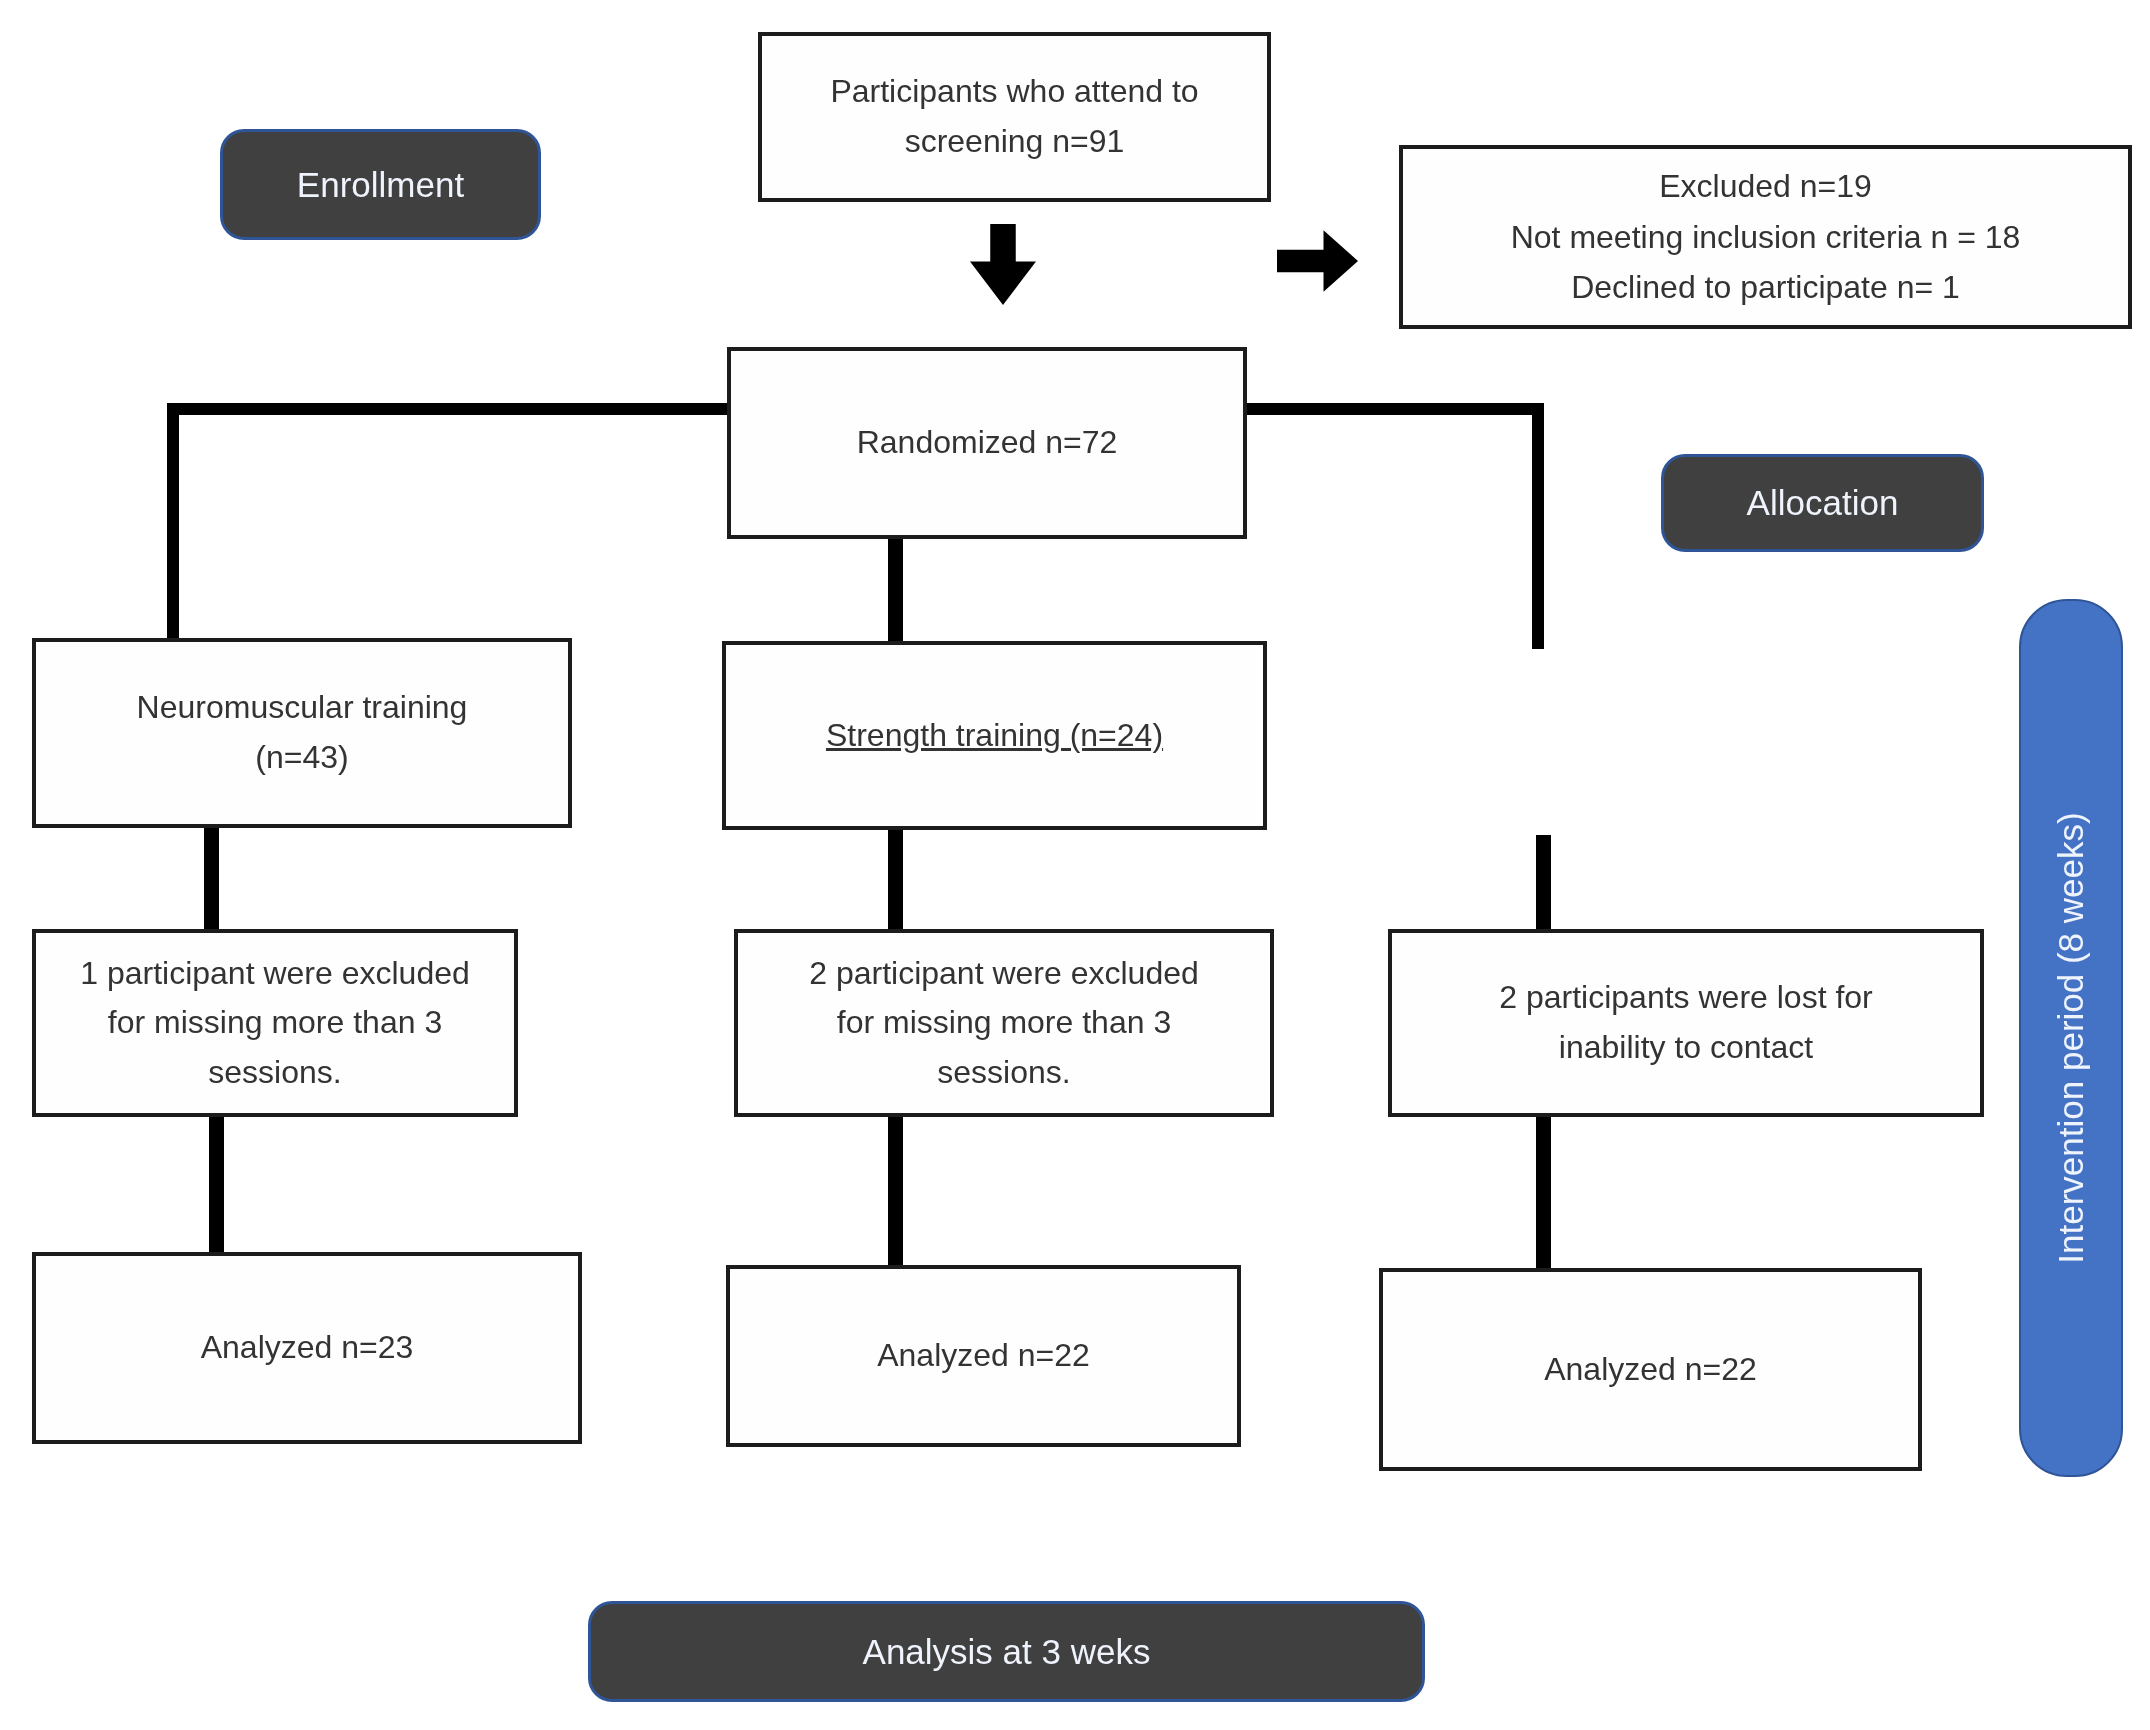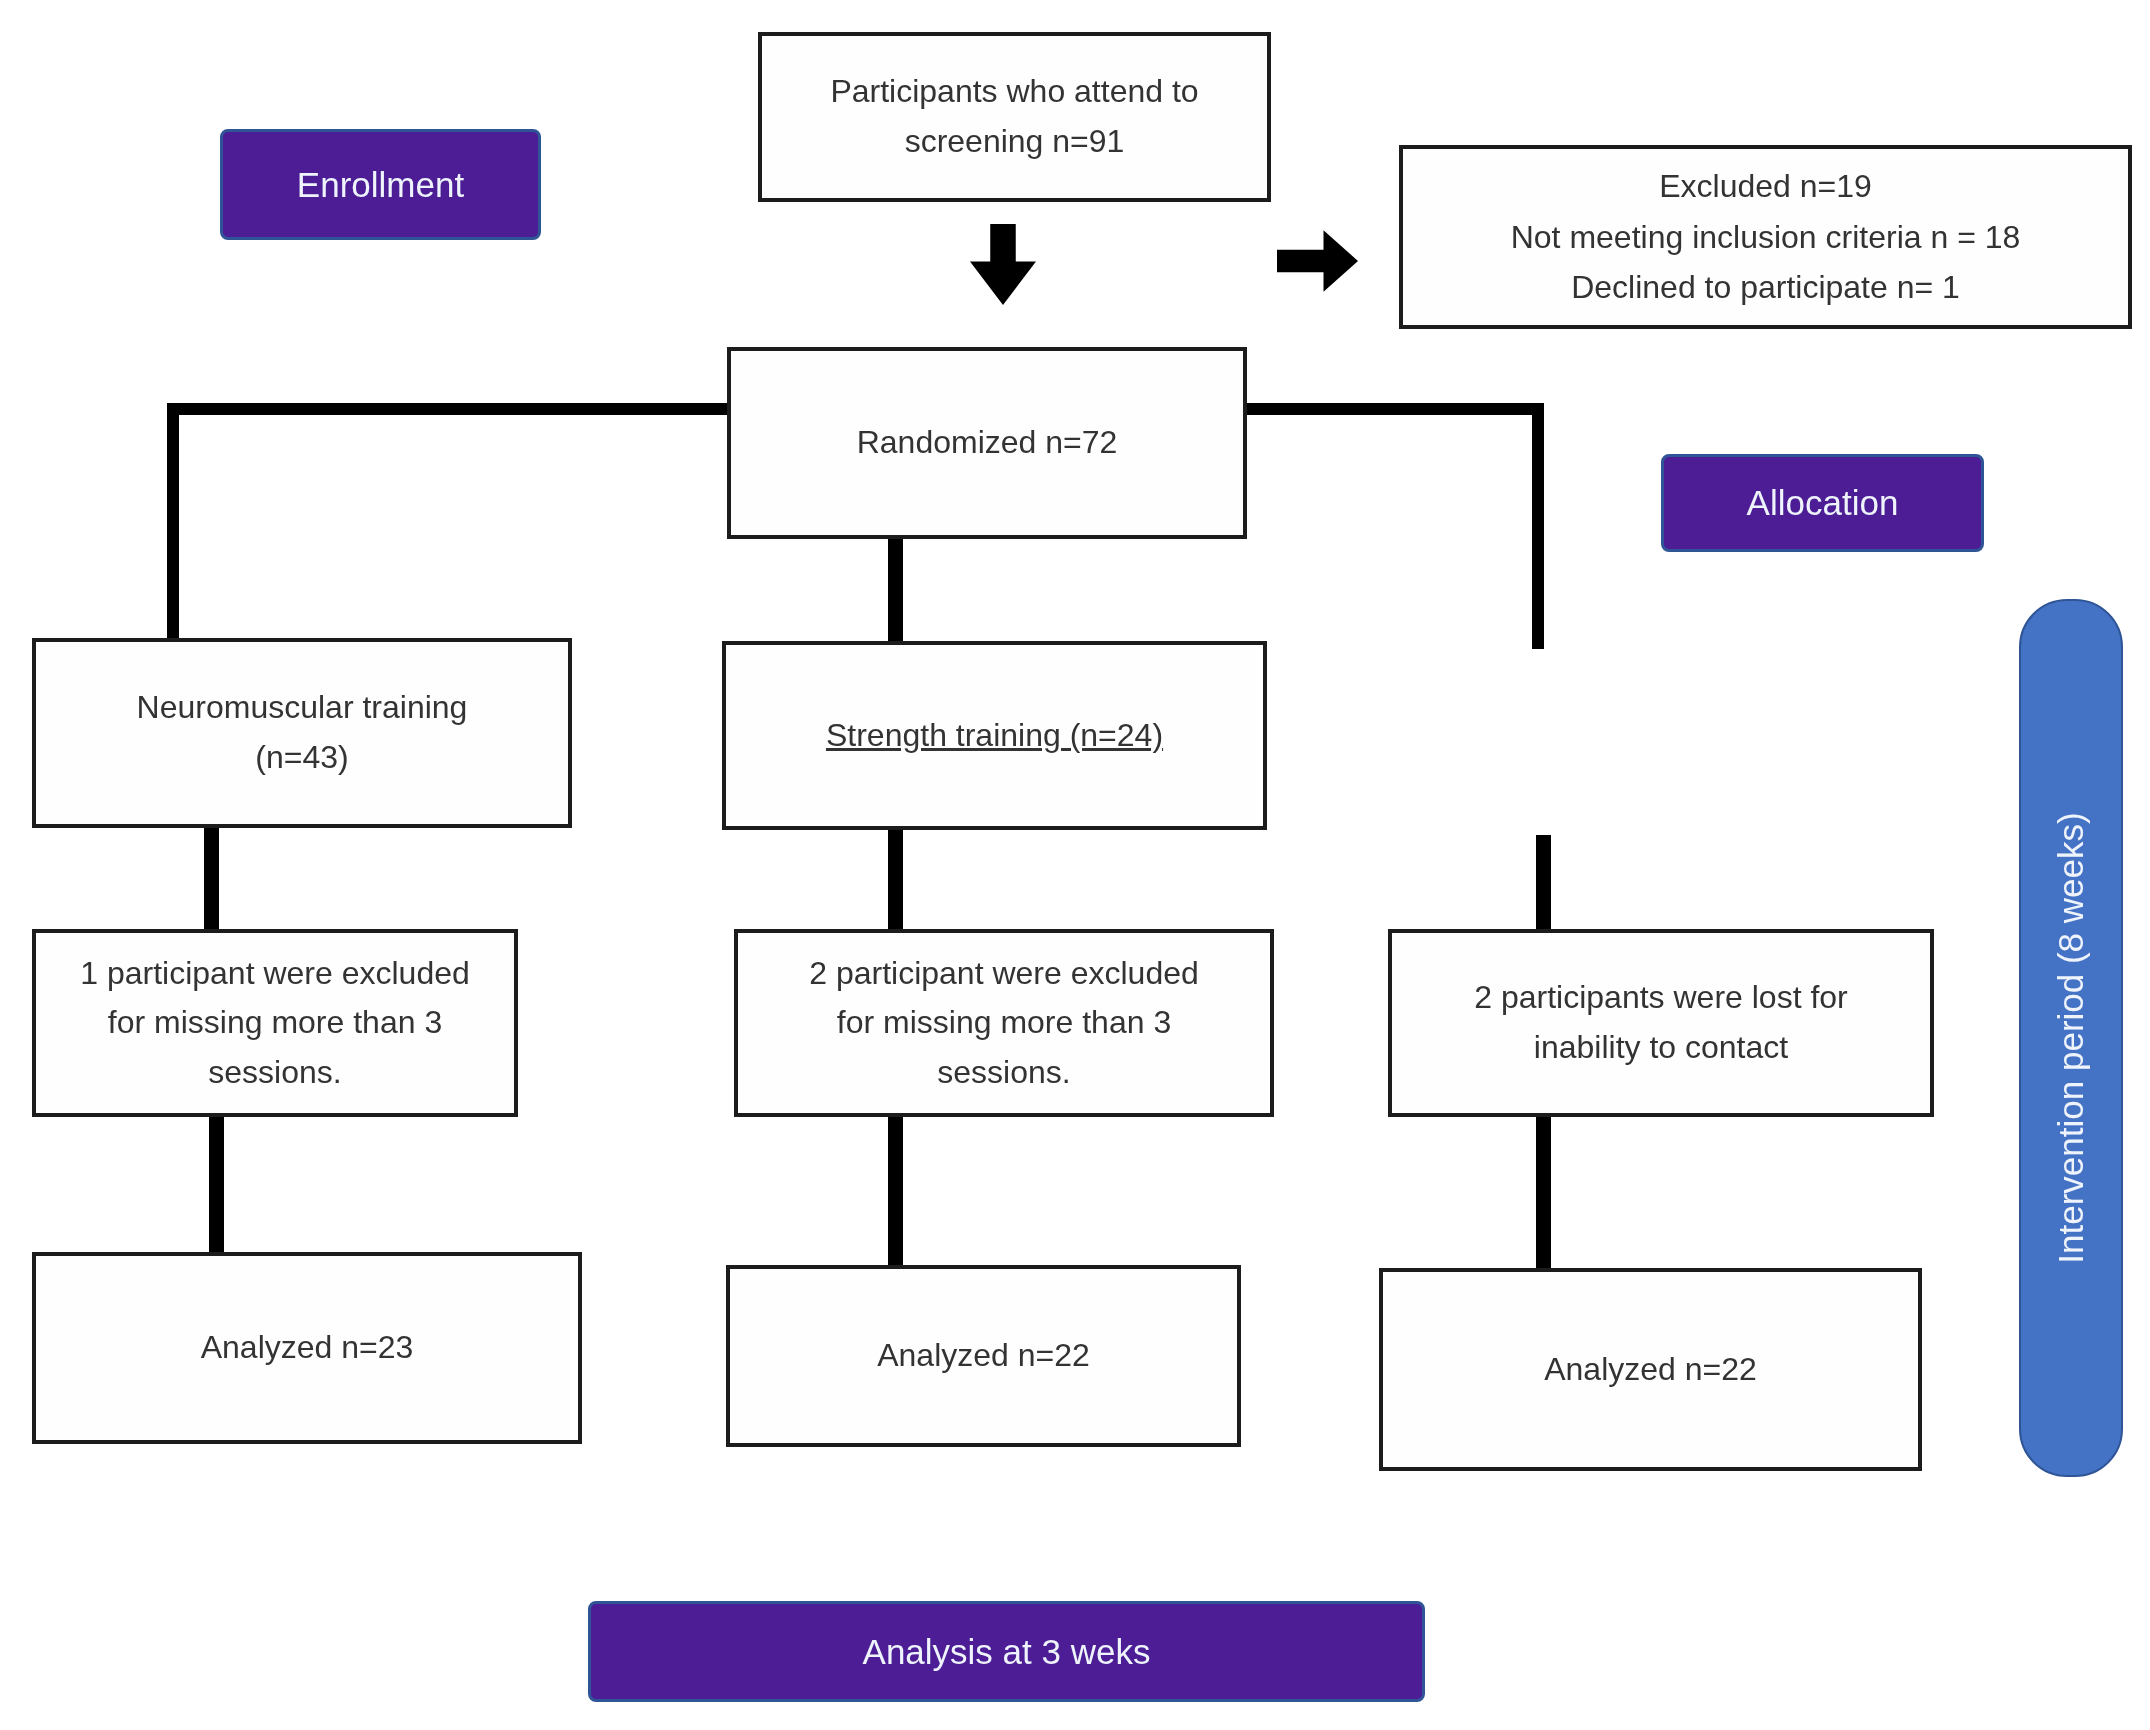--- a/index.html
+++ b/index.html
@@ -24,23 +24,23 @@
     color: #333333;
     font-size: 32px;
     line-height: 1.55;
     white-space: pre-line;
     z-index: 3;
   }
   
   .stage {
     position: absolute;
     box-sizing: border-box;
-    background: #4c1d95;
+    background: #404040;
     border: 3px solid #2F5597;
-    border-radius: 8px;
+    border-radius: 24px;
     display: flex;
     align-items: center;
     justify-content: center;
     text-align: center;
     color: #eef3fc;
     font-size: 35px;
     z-index: 3;
   }
   
   .conn {
@@ -120,21 +120,21 @@
 
 
   <div class="pbox" style="left:32px; top:929px; width:486px; height:188px;">1 participant were excluded
 for missing more than 3
 sessions.</div>
 
   <div class="pbox" style="left:734px; top:929px; width:540px; height:188px;">2 participant were excluded
 for missing more than 3
 sessions.</div>
 
-  <div class="pbox" style="left:1388px; top:929px; width:546px; height:188px;">2 participants were lost for
+  <div class="pbox" style="left:1388px; top:929px; width:596px; height:188px;">2 participants were lost for
 inability to contact</div>
 
   <div class="pbox" style="left:32px; top:1252px; width:550px; height:192px;">Analyzed n=23</div>
 
   <div class="pbox" style="left:726px; top:1265px; width:515px; height:182px;">Analyzed n=22</div>
 
   <div class="pbox" style="left:1379px; top:1268px; width:543px; height:203px;">Analyzed n=22</div>
 
   <div class="vbar" style="left:2019px; top:599px; width:104px; height:878px;">
     <div class="vtext">Intervention period (8 weeks)</div>

